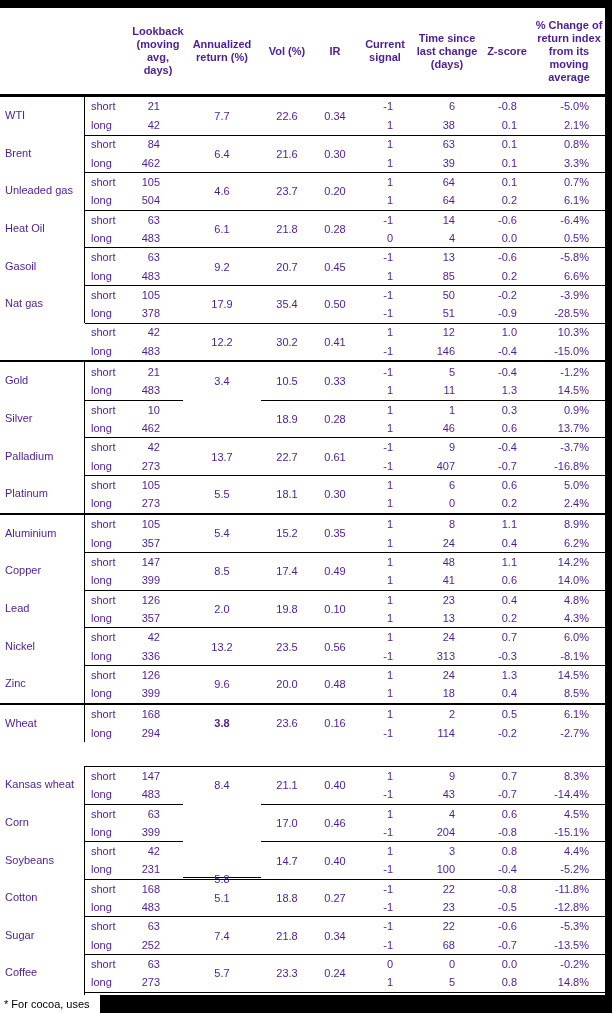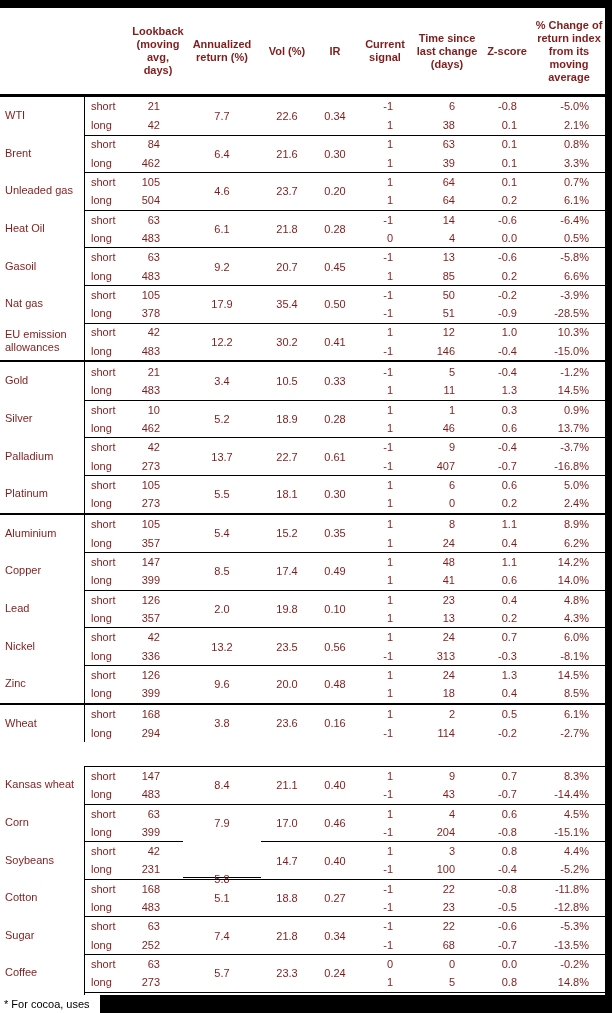--- a/index.html
+++ b/index.html
@@ -4,21 +4,21 @@
 <style>
   :root{
     --cols: 85px 48px 50px 78px 52px 44px 56px 68px 52px 72px;
     --rh: 18.8px;
   }
   *{margin:0;padding:0;box-sizing:border-box;}
   body{background:#555;font-family:"Liberation Sans","DejaVu Sans",sans-serif;}
   #frame{width:612px;height:1013px;background:#fff;position:relative;overflow:hidden;}
   #topbar{height:8px;width:612px;background:#000;}
   #rightbar{position:absolute;top:0;right:0;width:7px;height:995px;background:#000;}
-  .tbl{width:605px;color:#7f1d1d;}
+  .tbl{width:605px;color:#4c1d95;}
   .hdr{display:grid;grid-template-columns:var(--cols);height:89px;border-bottom:3px solid #000;}
   .hcell{display:flex;align-items:center;justify-content:center;text-align:center;
          font-weight:bold;font-size:11px;line-height:13px;white-space:pre-line;}
   .section + .section{border-top:2.5px solid #000;}
   .sections{border-bottom:3px solid #000;}
   .group{display:grid;grid-template-columns:var(--cols);}
   .group.bordered > .r1{border-top:1px solid #000;}
   .cell{display:flex;align-items:center;font-size:11px;line-height:12px;}
   .c-name{padding-left:5px;border-right:1px solid #000;line-height:13px;}
   .c-side{padding-left:6px;}
@@ -167,21 +167,20 @@
             <div class="cell c-num c-z r1" style="grid-area: 1 / 9;">-0.2</div>
             <div class="cell c-num c-pct r1" style="grid-area: 1 / 10;">-3.9%</div>
             <div class="cell c-side" style="grid-area: 2 / 2;">long</div>
             <div class="cell c-num c-lookback" style="grid-area: 2 / 3;">378</div>
             <div class="cell c-num c-signal" style="grid-area: 2 / 7;">-1</div>
             <div class="cell c-num c-time" style="grid-area: 2 / 8;">51</div>
             <div class="cell c-num c-z" style="grid-area: 2 / 9;">-0.9</div>
             <div class="cell c-num c-pct" style="grid-area: 2 / 10;">-28.5%</div>
           </div>
           <div class="group bordered" style="grid-template-rows: repeat(2, var(--rh));">
-            <div class="cell c-name" style="grid-area: 1 / 1 / span 2;">EU emission allowances</div>
             <div class="cell c-mid r1" style="grid-area: 1 / 4 / span 2;">12.2</div>
             <div class="cell c-mid r1" style="grid-area: 1 / 5 / span 2;">30.2</div>
             <div class="cell c-mid r1" style="grid-area: 1 / 6 / span 2;">0.41</div>
             <div class="cell c-side r1" style="grid-area: 1 / 2;">short</div>
             <div class="cell c-num c-lookback r1" style="grid-area: 1 / 3;">42</div>
             <div class="cell c-num c-signal r1" style="grid-area: 1 / 7;">1</div>
             <div class="cell c-num c-time r1" style="grid-area: 1 / 8;">12</div>
             <div class="cell c-num c-z r1" style="grid-area: 1 / 9;">1.0</div>
             <div class="cell c-num c-pct r1" style="grid-area: 1 / 10;">10.3%</div>
             <div class="cell c-side" style="grid-area: 2 / 2;">long</div>
@@ -206,21 +205,20 @@
             <div class="cell c-num c-pct r1" style="grid-area: 1 / 10;">-1.2%</div>
             <div class="cell c-side" style="grid-area: 2 / 2;">long</div>
             <div class="cell c-num c-lookback" style="grid-area: 2 / 3;">483</div>
             <div class="cell c-num c-signal" style="grid-area: 2 / 7;">1</div>
             <div class="cell c-num c-time" style="grid-area: 2 / 8;">11</div>
             <div class="cell c-num c-z" style="grid-area: 2 / 9;">1.3</div>
             <div class="cell c-num c-pct" style="grid-area: 2 / 10;">14.5%</div>
           </div>
           <div class="group bordered" style="grid-template-rows: repeat(2, var(--rh));">
             <div class="cell c-name" style="grid-area: 1 / 1 / span 2;">Silver</div>
-            <div class="cell c-mid r1" style="grid-area: 1 / 4 / span 2;">5.2</div>
             <div class="cell c-mid r1" style="grid-area: 1 / 5 / span 2;">18.9</div>
             <div class="cell c-mid r1" style="grid-area: 1 / 6 / span 2;">0.28</div>
             <div class="cell c-side r1" style="grid-area: 1 / 2;">short</div>
             <div class="cell c-num c-lookback r1" style="grid-area: 1 / 3;">10</div>
             <div class="cell c-num c-signal r1" style="grid-area: 1 / 7;">1</div>
             <div class="cell c-num c-time r1" style="grid-area: 1 / 8;">1</div>
             <div class="cell c-num c-z r1" style="grid-area: 1 / 9;">0.3</div>
             <div class="cell c-num c-pct r1" style="grid-area: 1 / 10;">0.9%</div>
             <div class="cell c-side" style="grid-area: 2 / 2;">long</div>
             <div class="cell c-num c-lookback" style="grid-area: 2 / 3;">462</div>
@@ -354,21 +352,21 @@
             <div class="cell c-num c-lookback" style="grid-area: 2 / 3;">399</div>
             <div class="cell c-num c-signal" style="grid-area: 2 / 7;">1</div>
             <div class="cell c-num c-time" style="grid-area: 2 / 8;">18</div>
             <div class="cell c-num c-z" style="grid-area: 2 / 9;">0.4</div>
             <div class="cell c-num c-pct" style="grid-area: 2 / 10;">8.5%</div>
           </div>
         </div>
         <div class="section">
           <div class="group" style="grid-template-rows: repeat(2, var(--rh));">
             <div class="cell c-name" style="grid-area: 1 / 1 / span 2;">Wheat</div>
-            <div class="cell c-mid r1" style="grid-area: 1 / 4 / span 2;">3.8</div>
+            <div class="cell c-mid r1" style="grid-area: 1 / 4 / span 2; font-weight: bold;">3.8</div>
             <div class="cell c-mid r1" style="grid-area: 1 / 5 / span 2;">23.6</div>
             <div class="cell c-mid r1" style="grid-area: 1 / 6 / span 2;">0.16</div>
             <div class="cell c-side r1" style="grid-area: 1 / 2;">short</div>
             <div class="cell c-num c-lookback r1" style="grid-area: 1 / 3;">168</div>
             <div class="cell c-num c-signal r1" style="grid-area: 1 / 7;">1</div>
             <div class="cell c-num c-time r1" style="grid-area: 1 / 8;">2</div>
             <div class="cell c-num c-z r1" style="grid-area: 1 / 9;">0.5</div>
             <div class="cell c-num c-pct r1" style="grid-area: 1 / 10;">6.1%</div>
             <div class="cell c-side" style="grid-area: 2 / 2;">long</div>
             <div class="cell c-num c-lookback" style="grid-area: 2 / 3;">294</div>
@@ -390,21 +388,20 @@
             <div class="cell c-num c-pct r1" style="grid-area: 1 / 10;">8.3%</div>
             <div class="cell c-side" style="grid-area: 2 / 2;">long</div>
             <div class="cell c-num c-lookback" style="grid-area: 2 / 3;">483</div>
             <div class="cell c-num c-signal" style="grid-area: 2 / 7;">-1</div>
             <div class="cell c-num c-time" style="grid-area: 2 / 8;">43</div>
             <div class="cell c-num c-z" style="grid-area: 2 / 9;">-0.7</div>
             <div class="cell c-num c-pct" style="grid-area: 2 / 10;">-14.4%</div>
           </div>
           <div class="group bordered" style="grid-template-rows: repeat(2, var(--rh));">
             <div class="cell c-name" style="grid-area: 1 / 1 / span 2;">Corn</div>
-            <div class="cell c-mid r1" style="grid-area: 1 / 4 / span 2;">7.9</div>
             <div class="cell c-mid r1" style="grid-area: 1 / 5 / span 2;">17.0</div>
             <div class="cell c-mid r1" style="grid-area: 1 / 6 / span 2;">0.46</div>
             <div class="cell c-side r1" style="grid-area: 1 / 2;">short</div>
             <div class="cell c-num c-lookback r1" style="grid-area: 1 / 3;">63</div>
             <div class="cell c-num c-signal r1" style="grid-area: 1 / 7;">1</div>
             <div class="cell c-num c-time r1" style="grid-area: 1 / 8;">4</div>
             <div class="cell c-num c-z r1" style="grid-area: 1 / 9;">0.6</div>
             <div class="cell c-num c-pct r1" style="grid-area: 1 / 10;">4.5%</div>
             <div class="cell c-side" style="grid-area: 2 / 2;">long</div>
             <div class="cell c-num c-lookback" style="grid-area: 2 / 3;">399</div>

